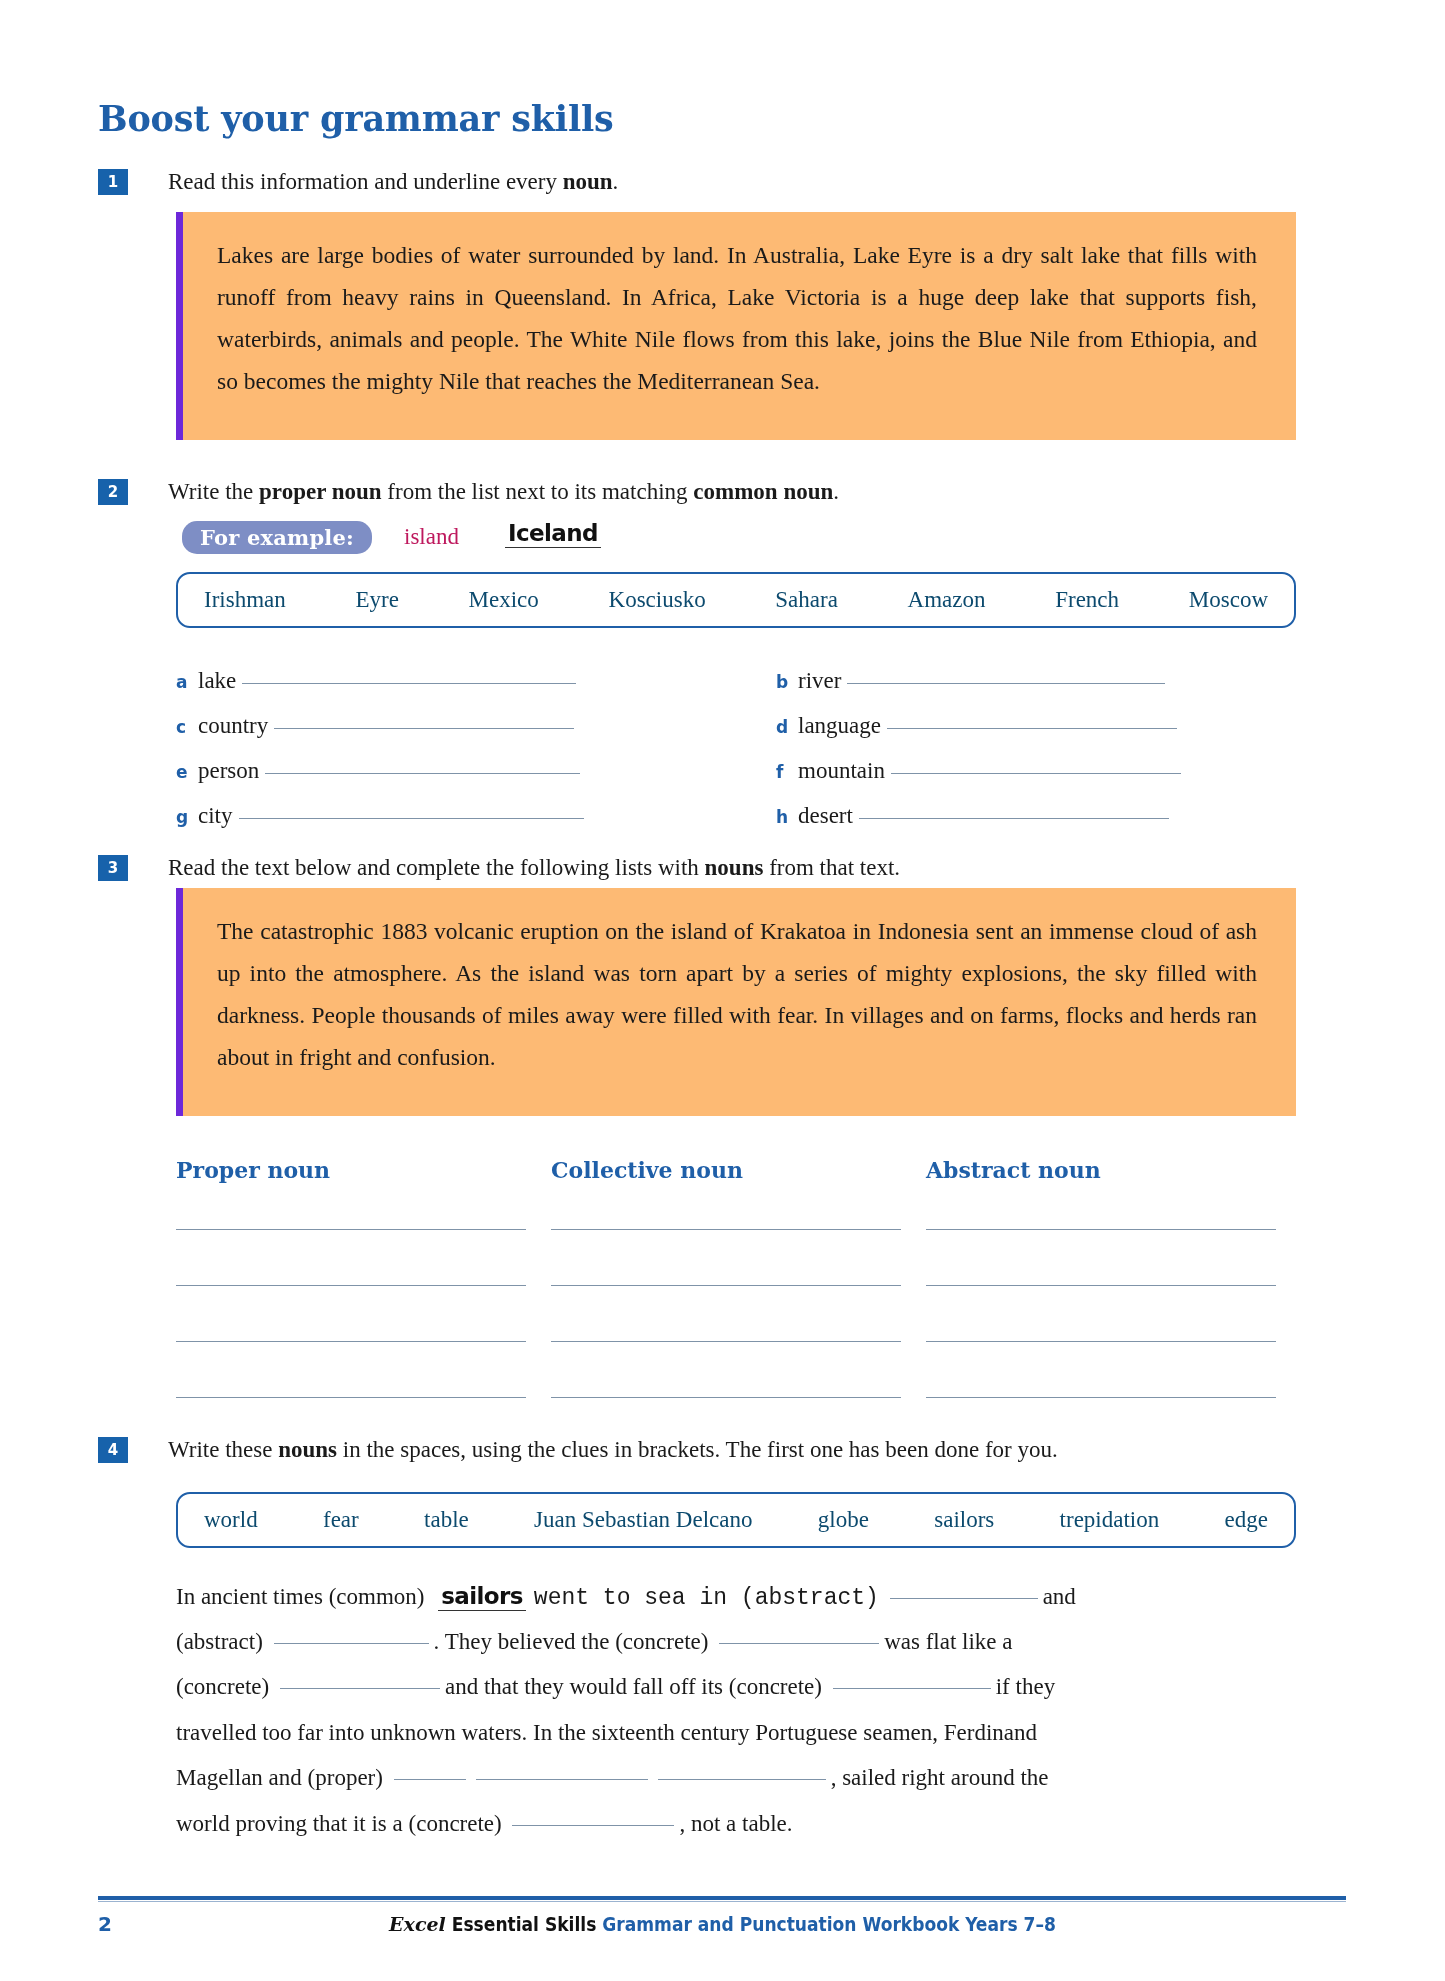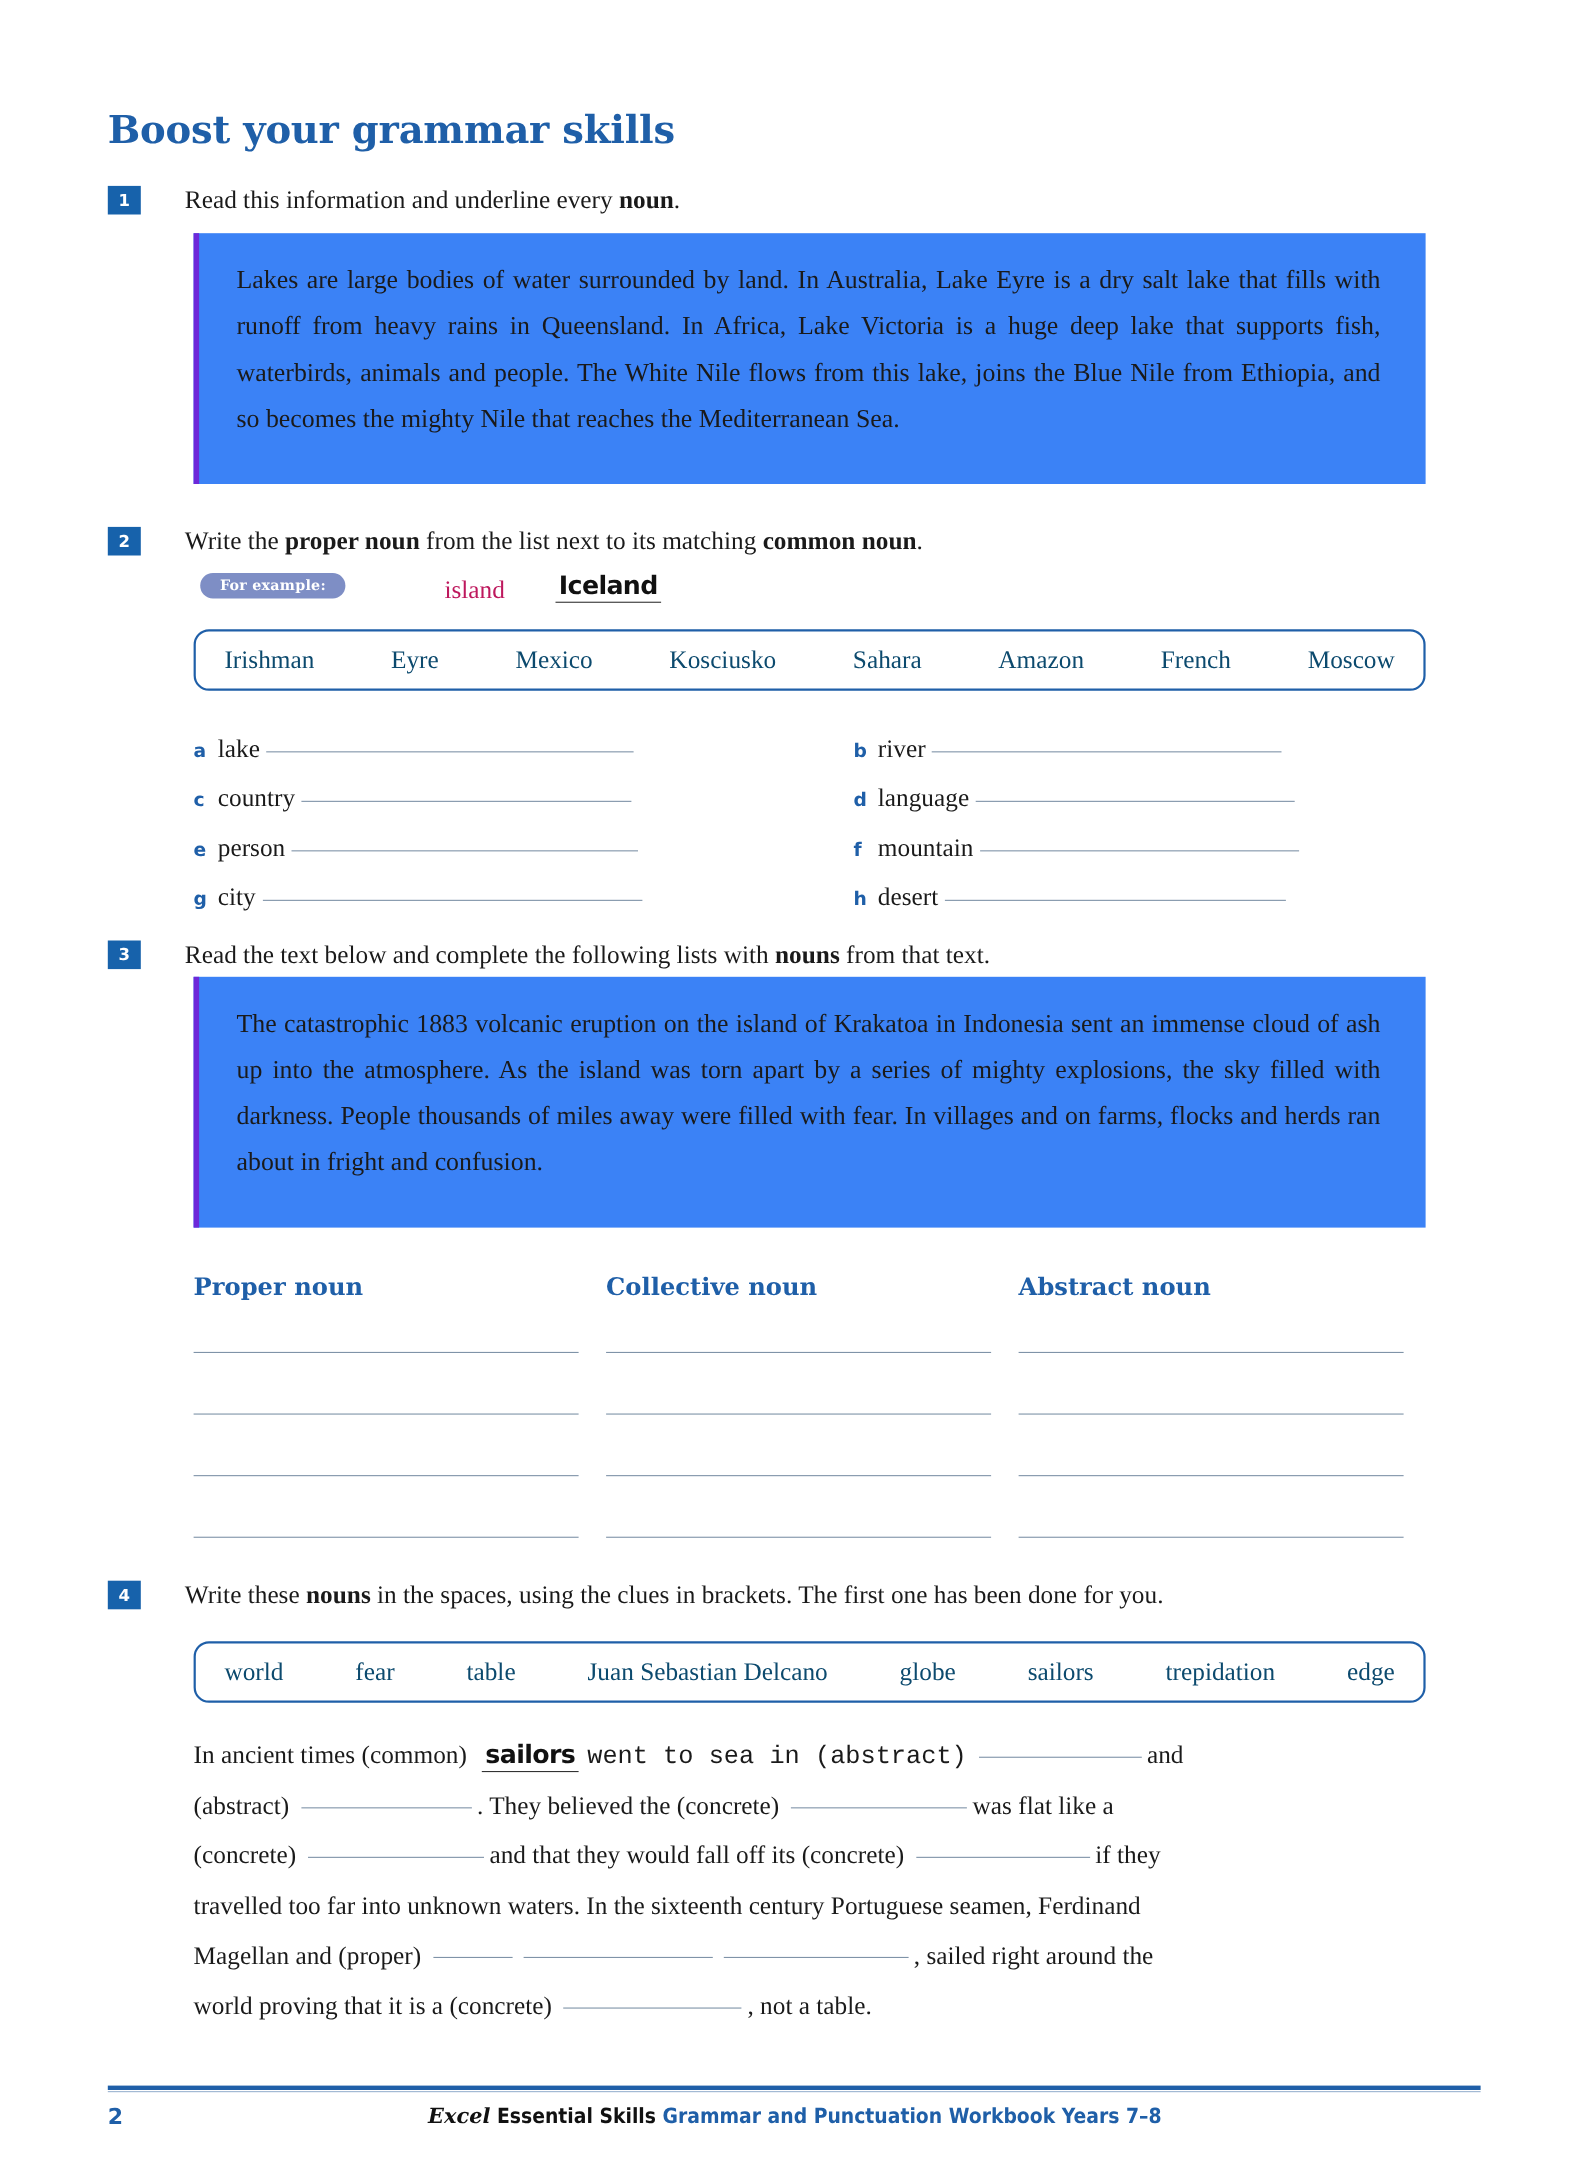--- a/index.html
+++ b/index.html
@@ -45,22 +45,22 @@
     font-family:"Liberation Serif", serif;
     font-size:23px;
     color:#1a1a1a;
     white-space:nowrap;
   }
   .qtext b{font-weight:bold;}
 
   
   .passage{
     position:absolute;
-    background:#3b82f6;
-    border-left:5px solid #6d28d9;
+    background:#fdba74;
+    border-left:7px solid #6d28d9;
     box-sizing:border-box;
   }
   .passage .ptext{
     position:absolute;
     left:34px;top:22px;
     width:836px;
     font-family:"Liberation Serif", serif;
     font-size:23.5px;
     line-height:42px;
     color:#1a1a1a;
@@ -69,21 +69,21 @@
   }
 
   
   .pill{
     position:absolute;
     background:#7e8ec5;
     color:#ffffff;
     border-radius:15px;
     font-family:"DejaVu Serif", serif;
     font-weight:bold;
-    font-size:13px;
+    font-size:21px;
     padding:4px 18px;
     letter-spacing:0.2px;
   }
   .example-word{
     position:absolute;
     font-family:"Liberation Serif", serif;
     font-size:23px;
     color:#be185d;
   }
   .hand{

